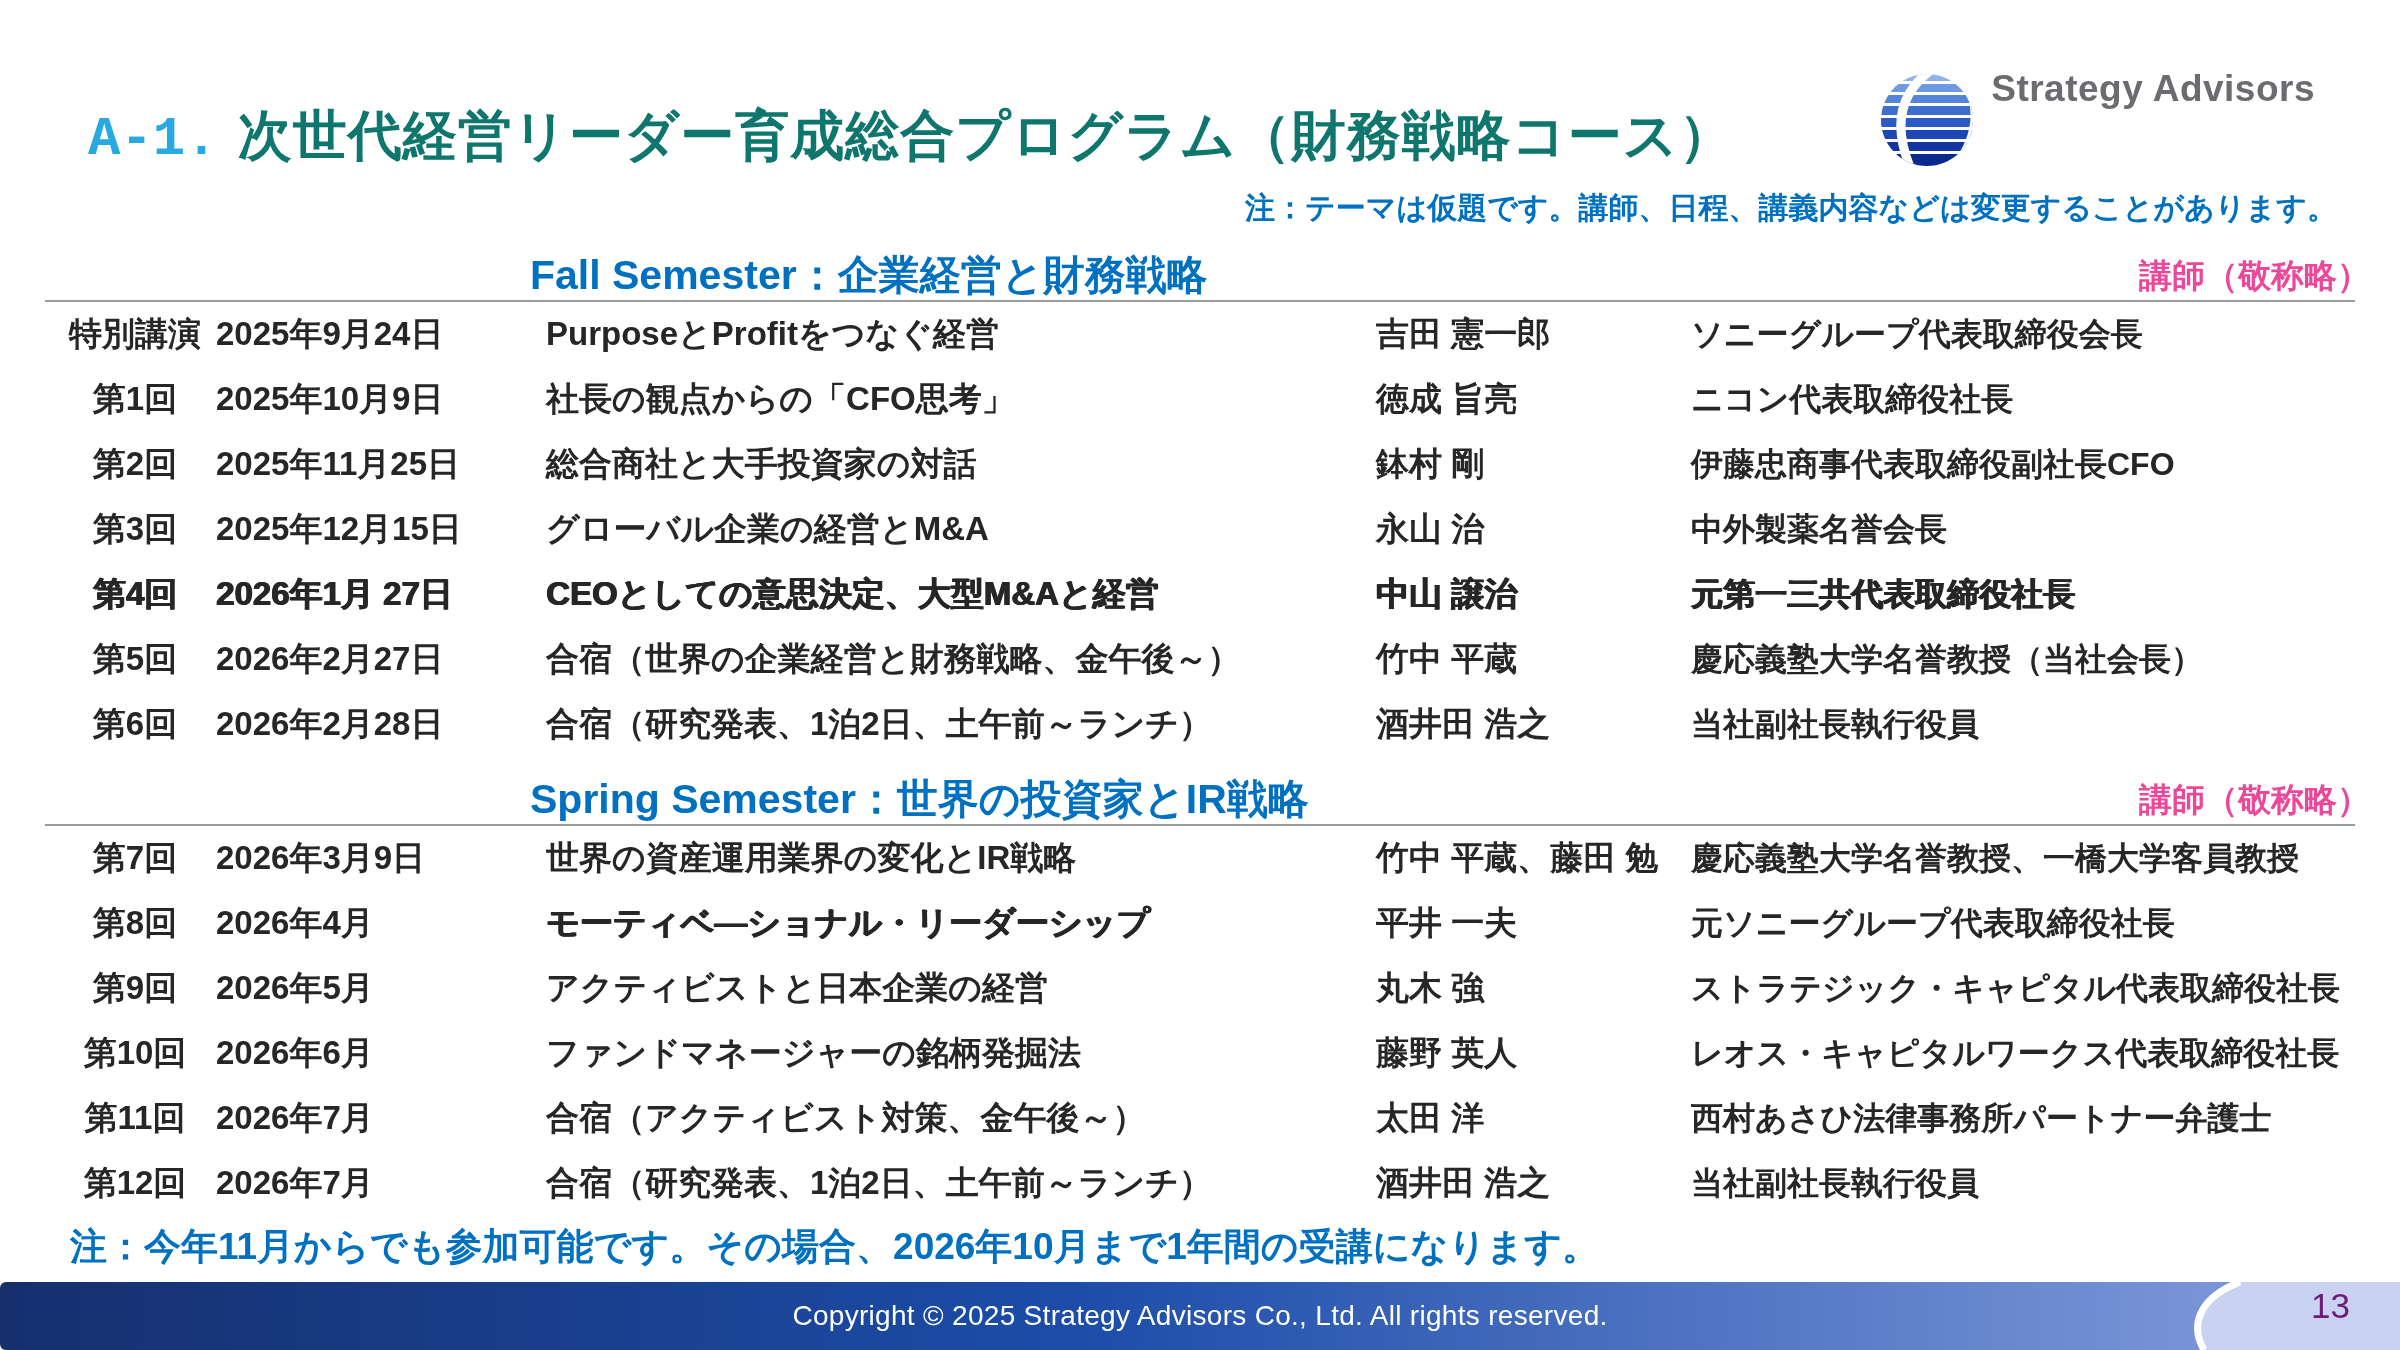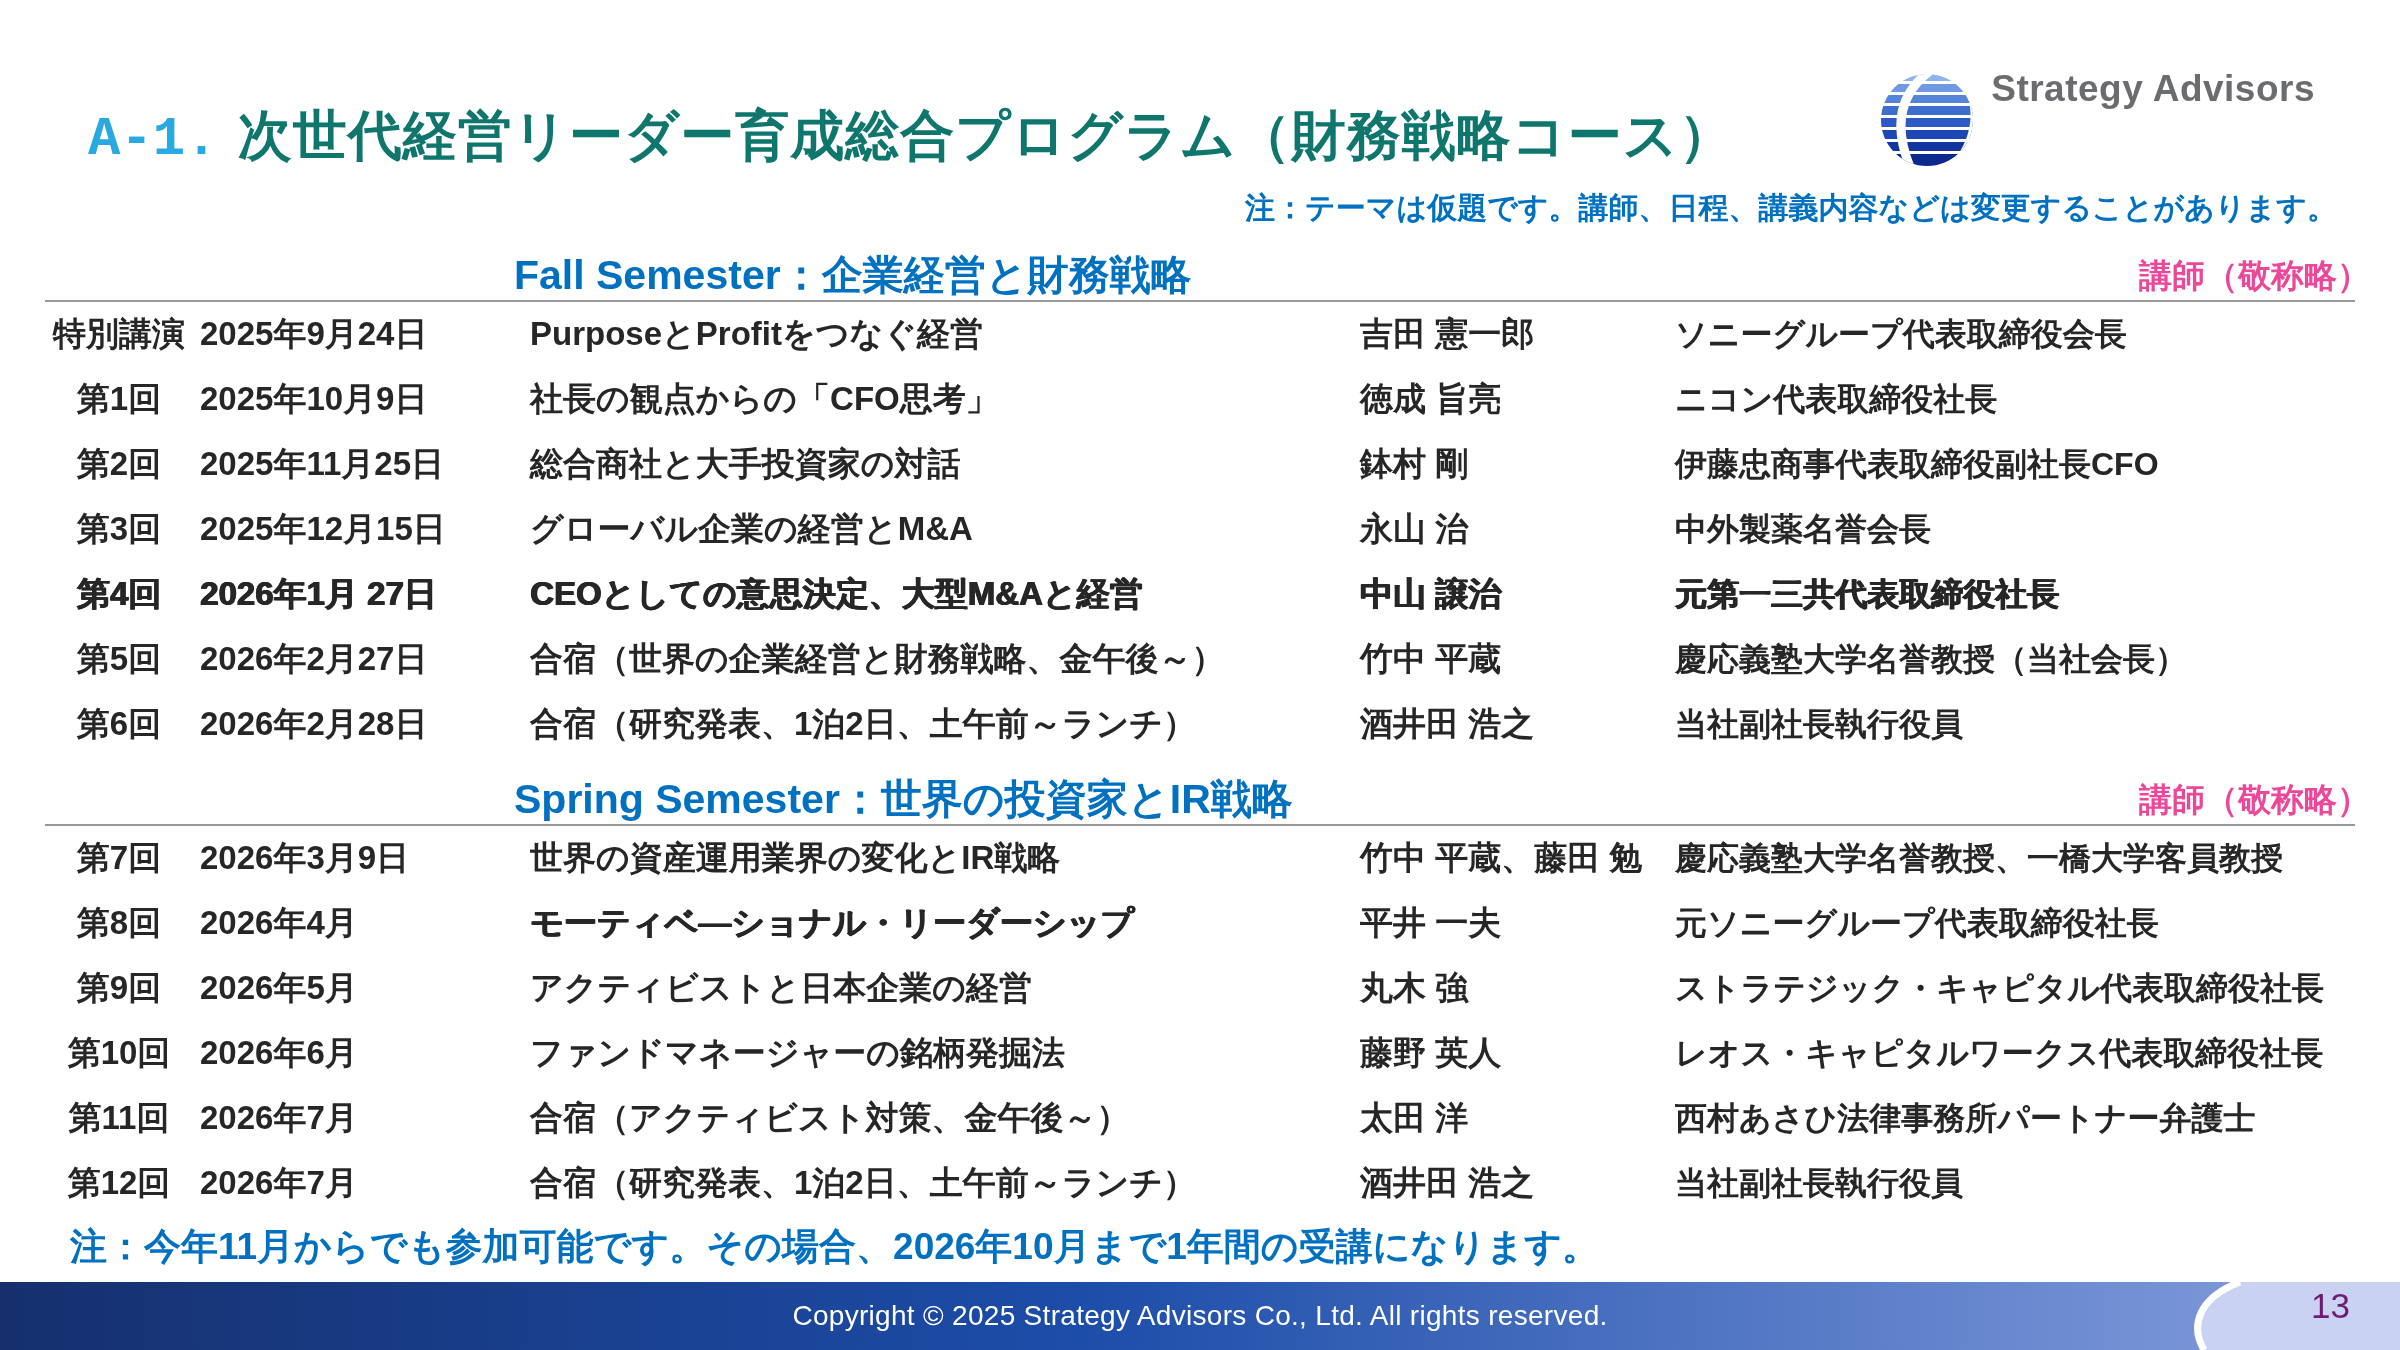--- a/index.html
+++ b/index.html
@@ -44,21 +44,21 @@
     white-space:nowrap;
   }
   
   .section{position:absolute;left:0;right:0;}
   .section-fall{top:248px;}
   .section-spring{top:772px;}
   .grid{
     display:grid;
     grid-template-columns:142px 320px 820px 305px 1fr;
     column-gap:10px;
-    padding:0 30px 0 48px;
+    padding:0 30px 0 64px;
     align-items:center;
     white-space:nowrap;
   }
   .header-row{height:52px;}
   .section-header{
     grid-column:3;
     color:var(--accent-blue);
     font-size:41px;font-weight:700;
     margin-left:-16px;
   }
@@ -75,20 +75,21 @@
   
   .bottom-note{
     position:absolute;top:1222px;left:70px;
     font-size:37px;font-weight:700;color:var(--accent-blue);
     white-space:nowrap;
   }
   
   .footer{
     position:absolute;left:0;right:0;top:1282px;height:68px;
     background:linear-gradient(90deg,var(--footer-navy) 0%,var(--footer-blue) 45%,var(--footer-light) 93%);
+    border-radius:6px;
   }
   .footer-copyright{
     position:absolute;left:0;right:0;top:0;height:68px;
     display:flex;align-items:center;justify-content:center;
     color:#ffffff;font-size:28px;font-weight:400;letter-spacing:0.3px;
   }
   .footer-corner{position:absolute;right:0;top:0;width:260px;height:68px;}
   .page-number{
     position:absolute;right:50px;top:1282px;height:48px;
     display:flex;align-items:center;

